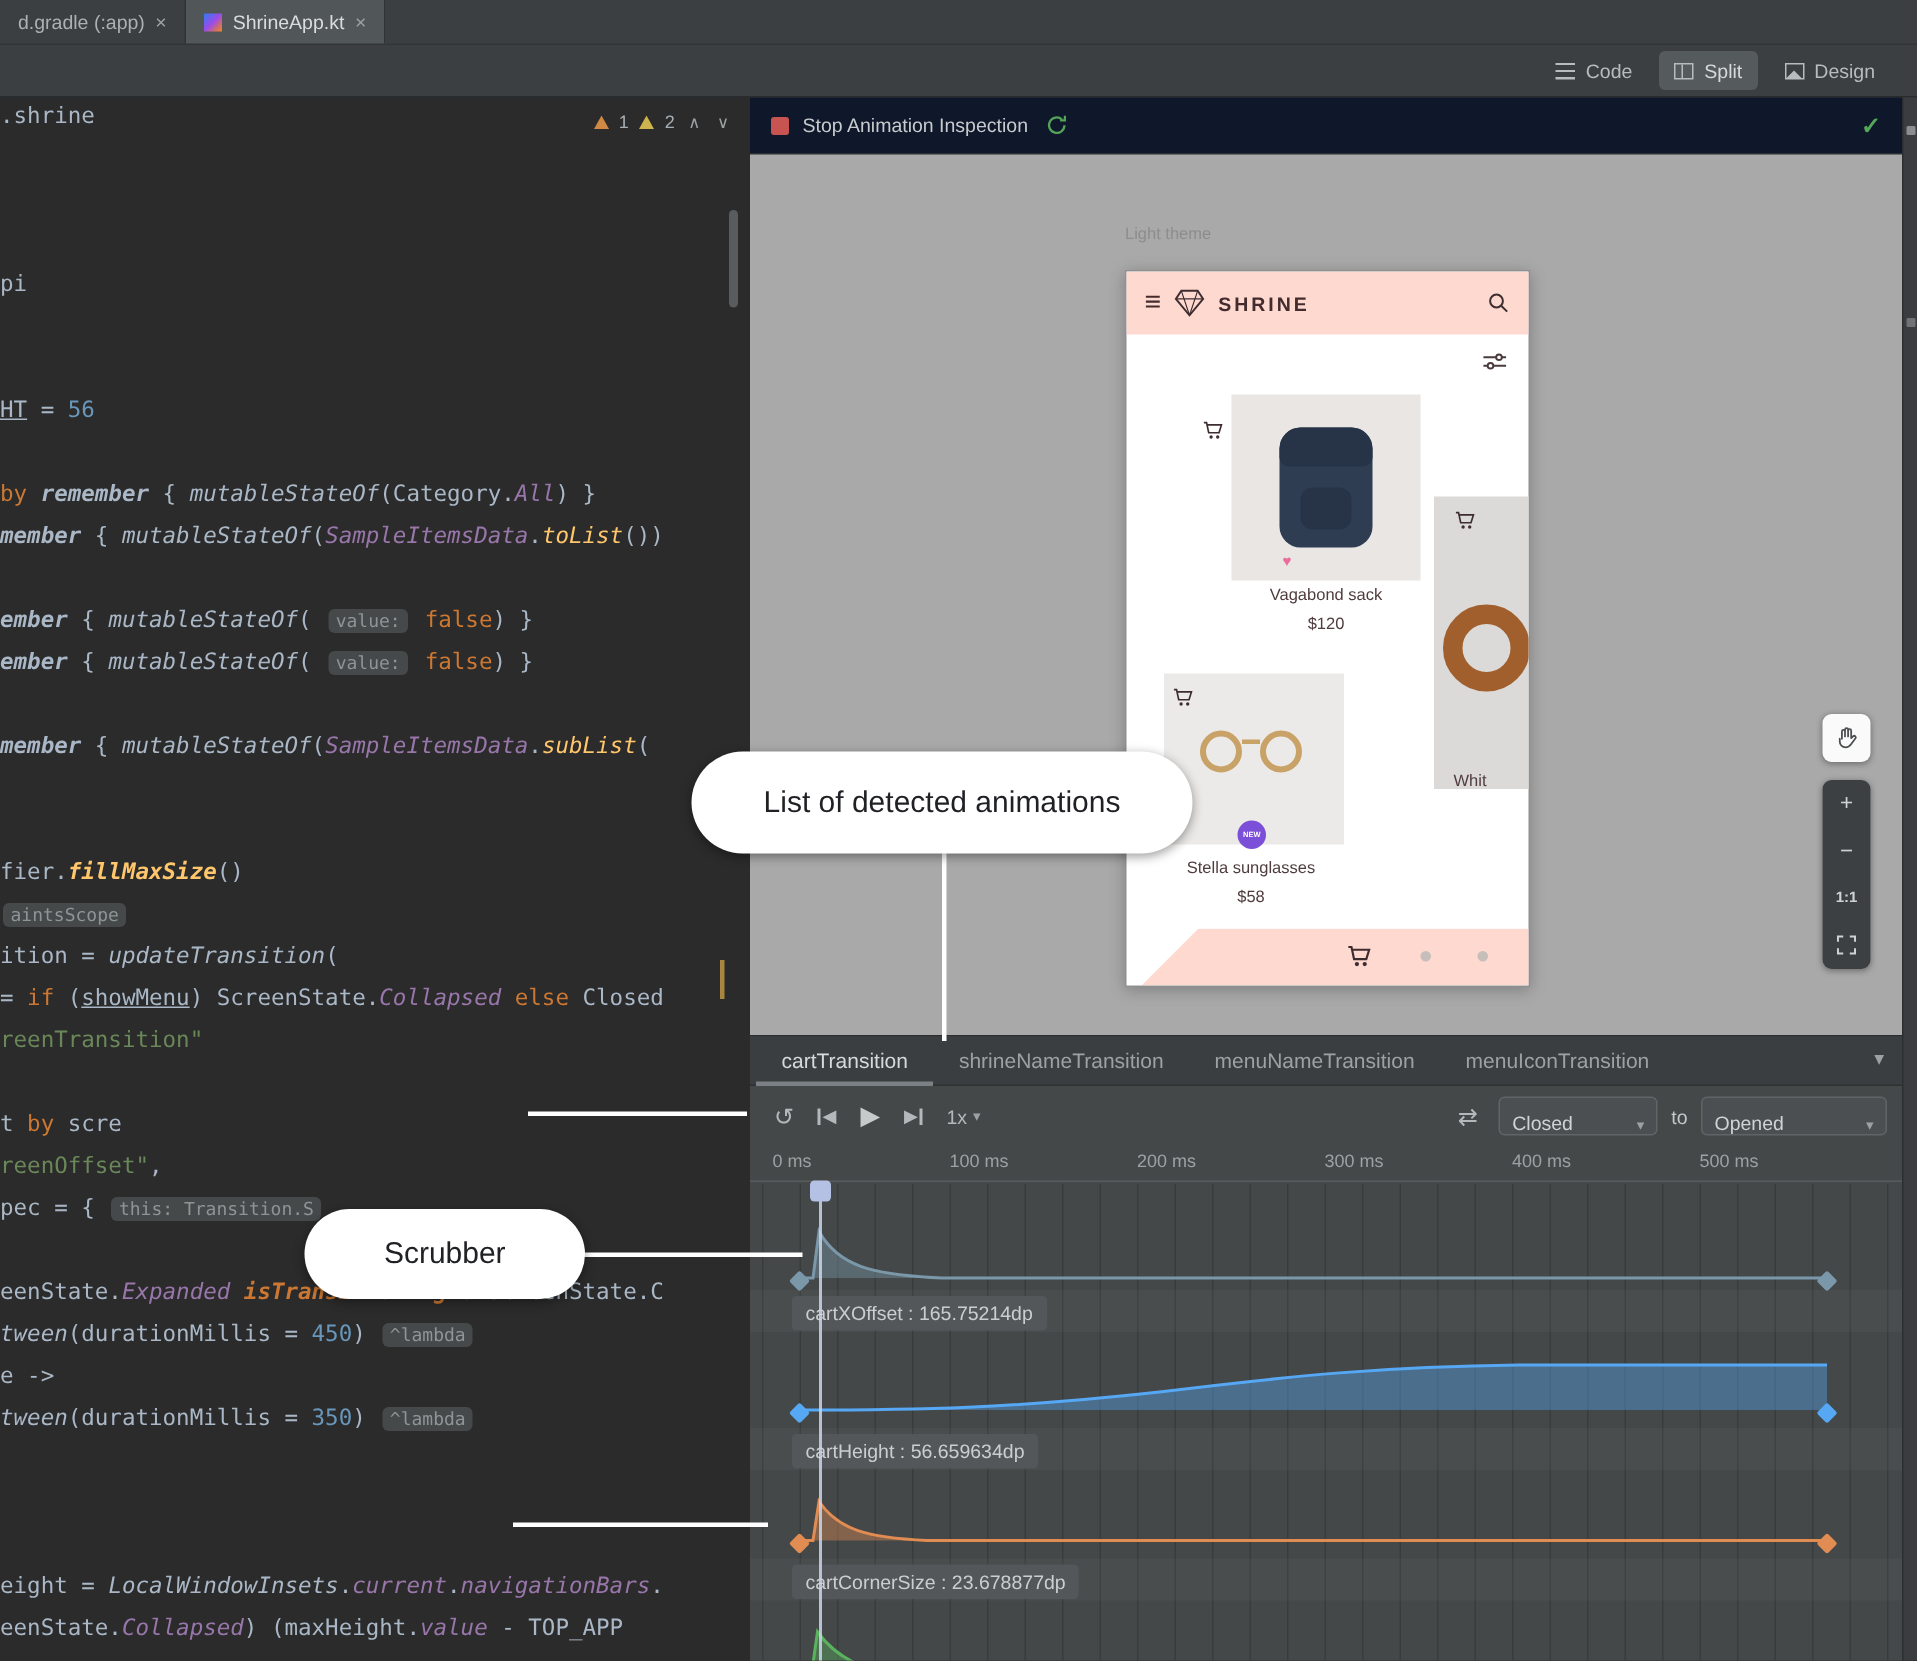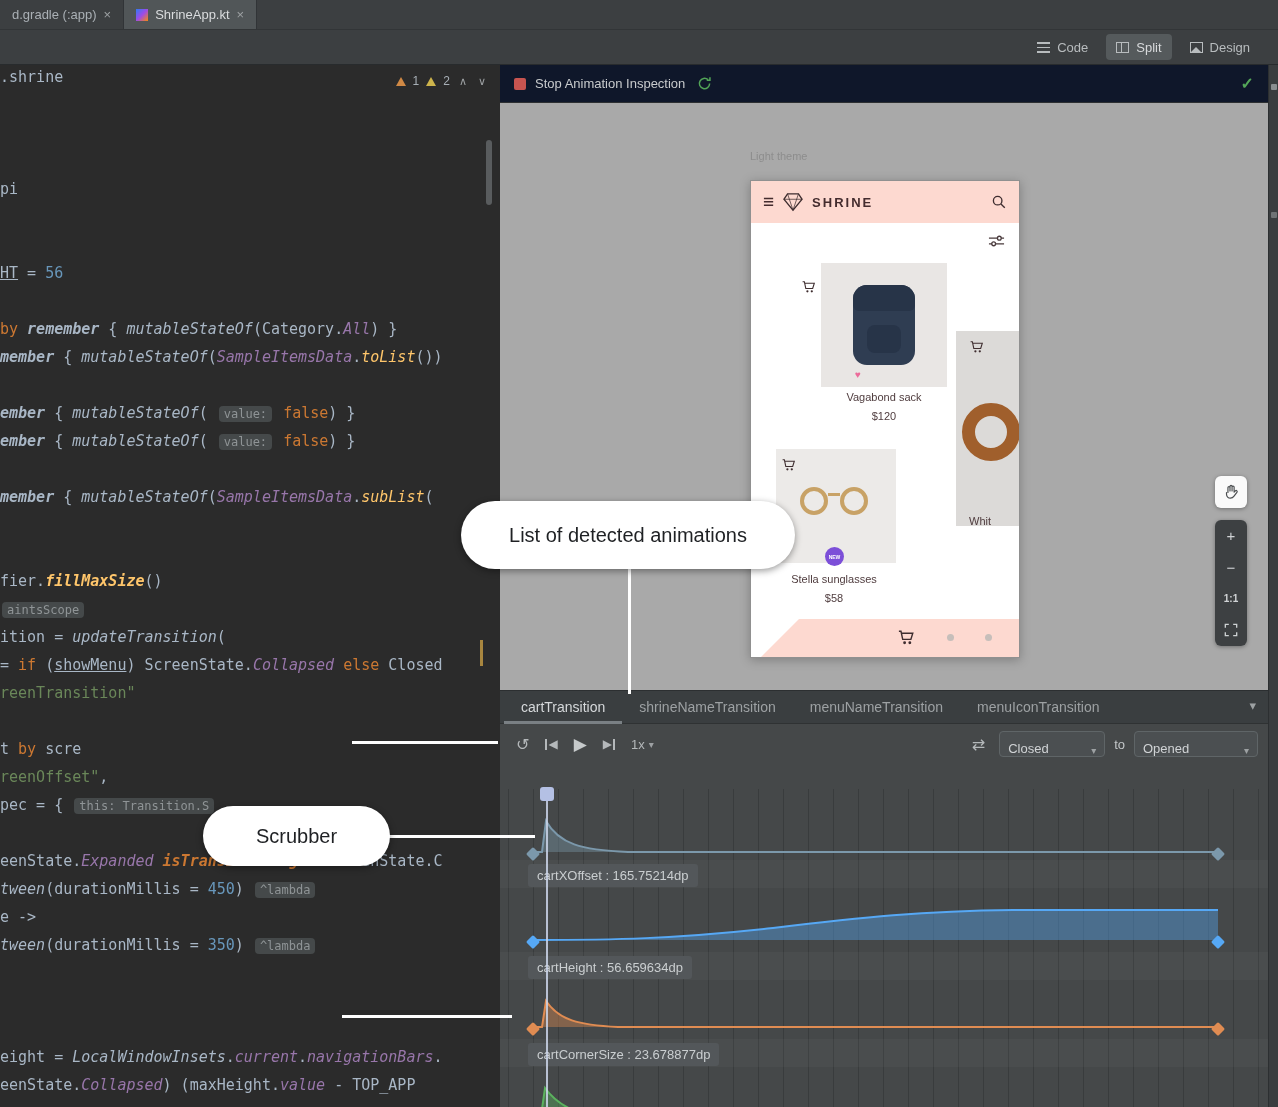--- a/index.html
+++ b/index.html
@@ -387,20 +387,28 @@
           <span>Closed</span>
           <span class="caret">▾</span>
         </div>
         <span class="to-label">to</span>
         <div class="dd dd-to">
           <span>Opened</span>
           <span class="caret">▾</span>
         </div>
       </div>
 
+      <div class="ruler" id="ruler">
+          <span class="tick" style="left: 15px;">0 ms</span>
+          <span class="tick" style="left: 133px;">100 ms</span>
+          <span class="tick" style="left: 258px;">200 ms</span>
+          <span class="tick" style="left: 383px;">300 ms</span>
+          <span class="tick" style="left: 508px;">400 ms</span>
+          <span class="tick" style="left: 633px;">500 ms</span>
+        </div>
 
       <div class="curves">
         <div id="grid">
             <div class="gline" style="left: 8px;"></div>
             <div class="gline" style="left: 33px;"></div>
             <div class="gline" style="left: 58px;"></div>
             <div class="gline" style="left: 83px;"></div>
             <div class="gline" style="left: 108px;"></div>
             <div class="gline" style="left: 133px;"></div>
             <div class="gline" style="left: 158px;"></div>

